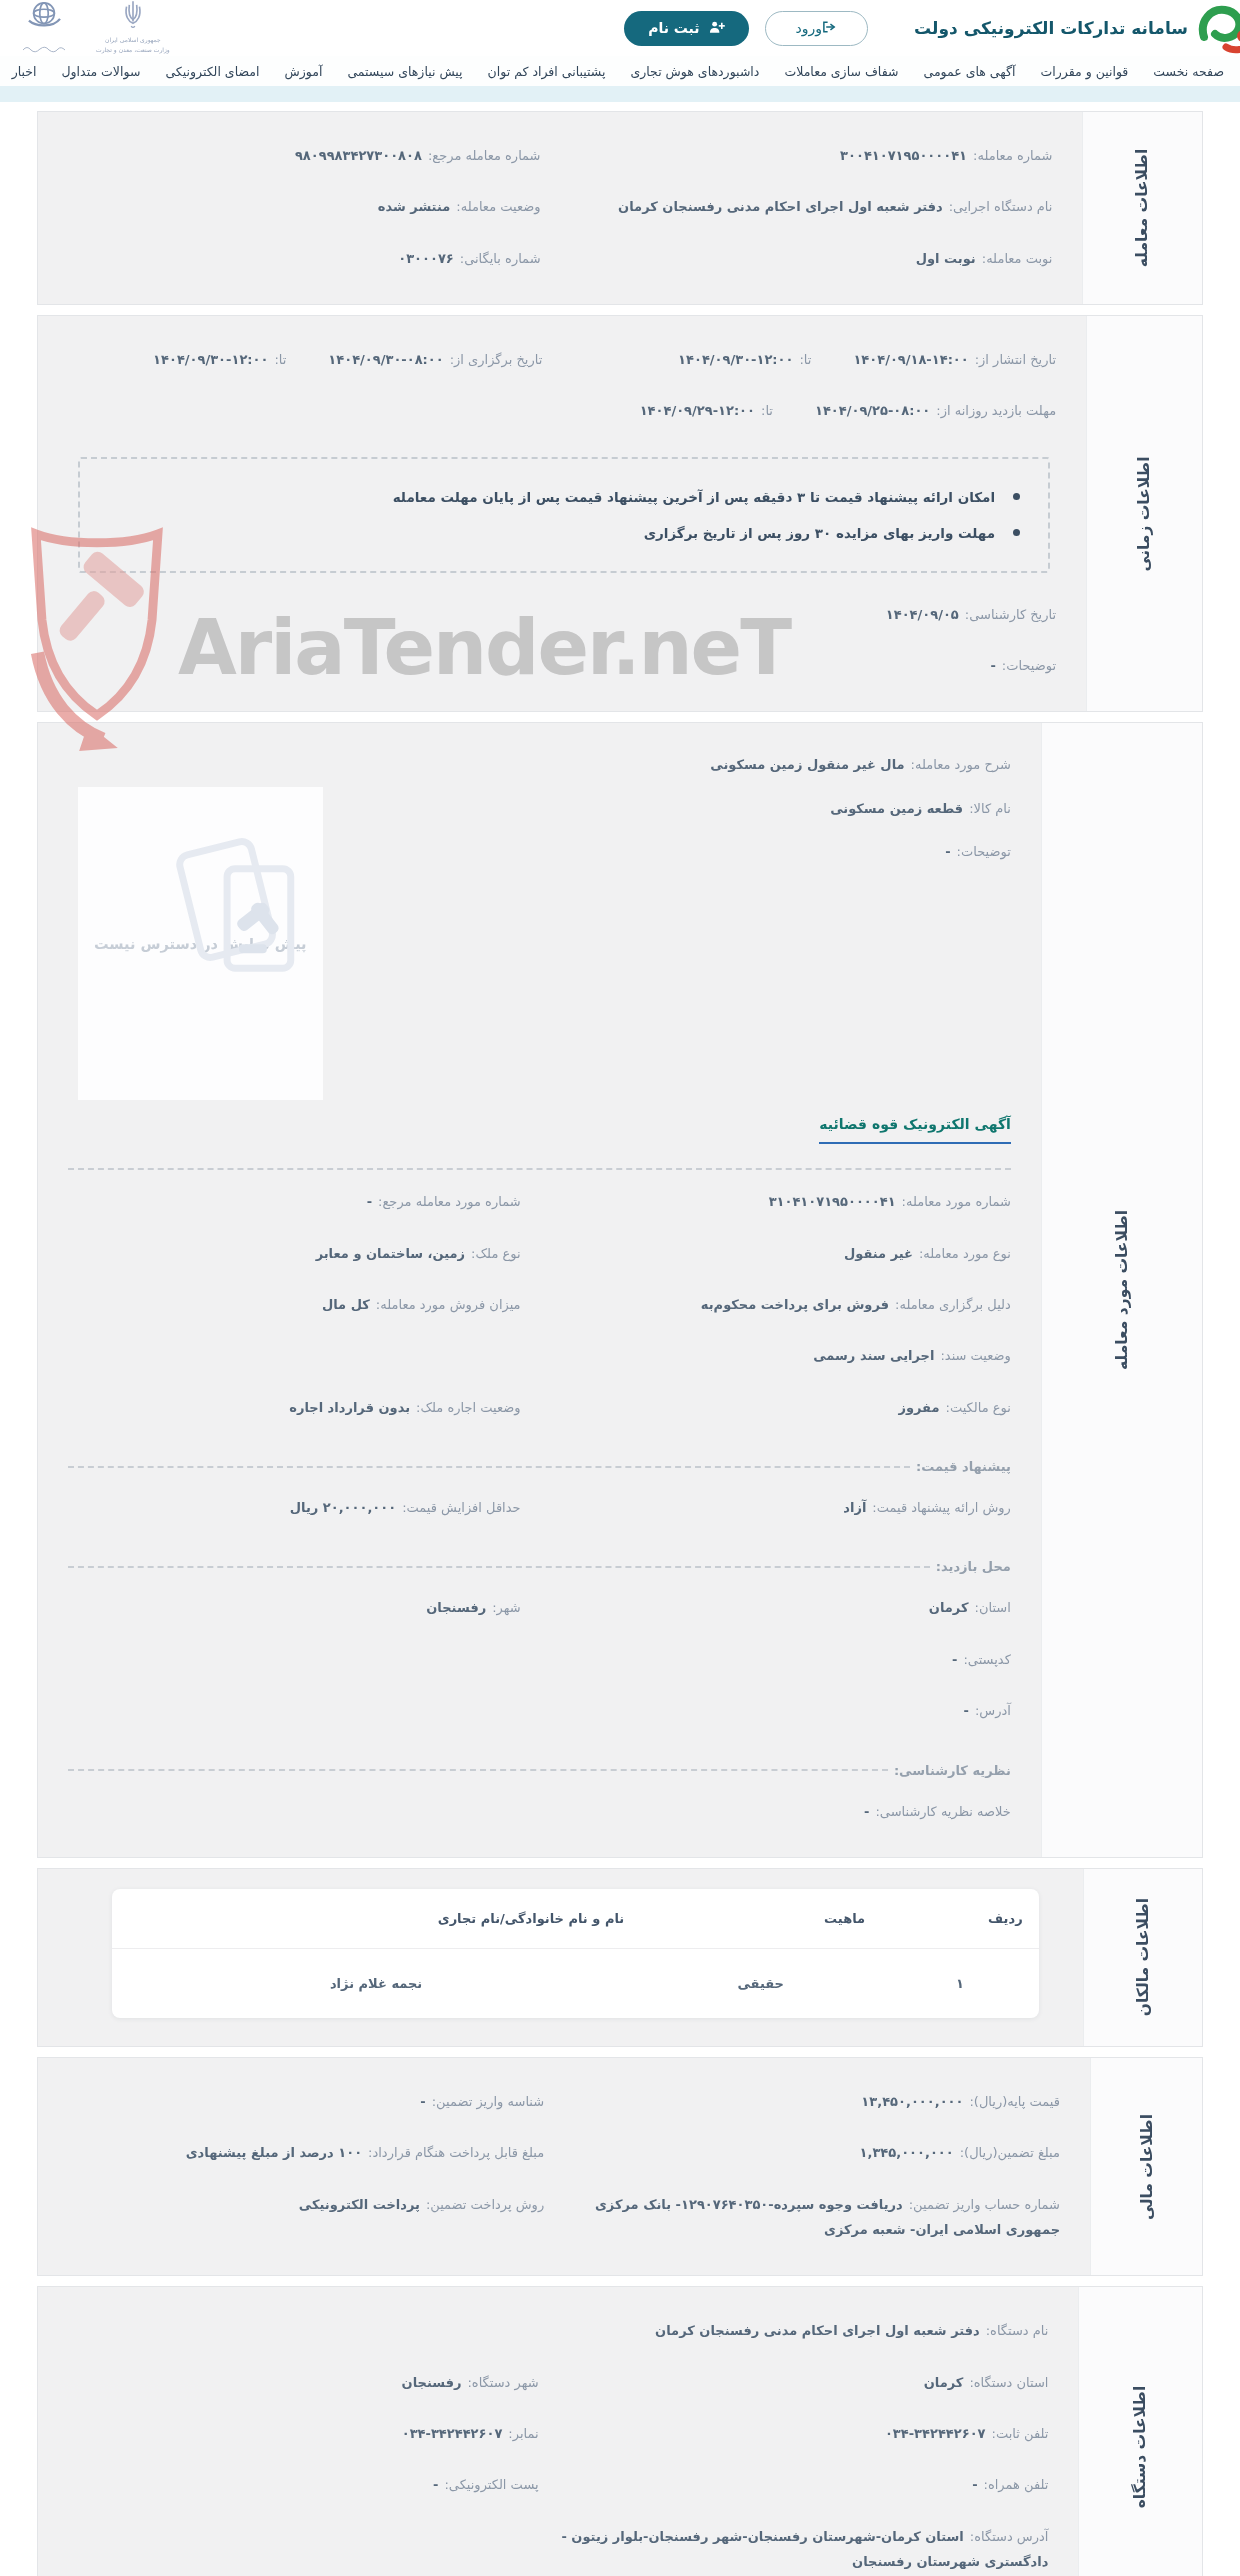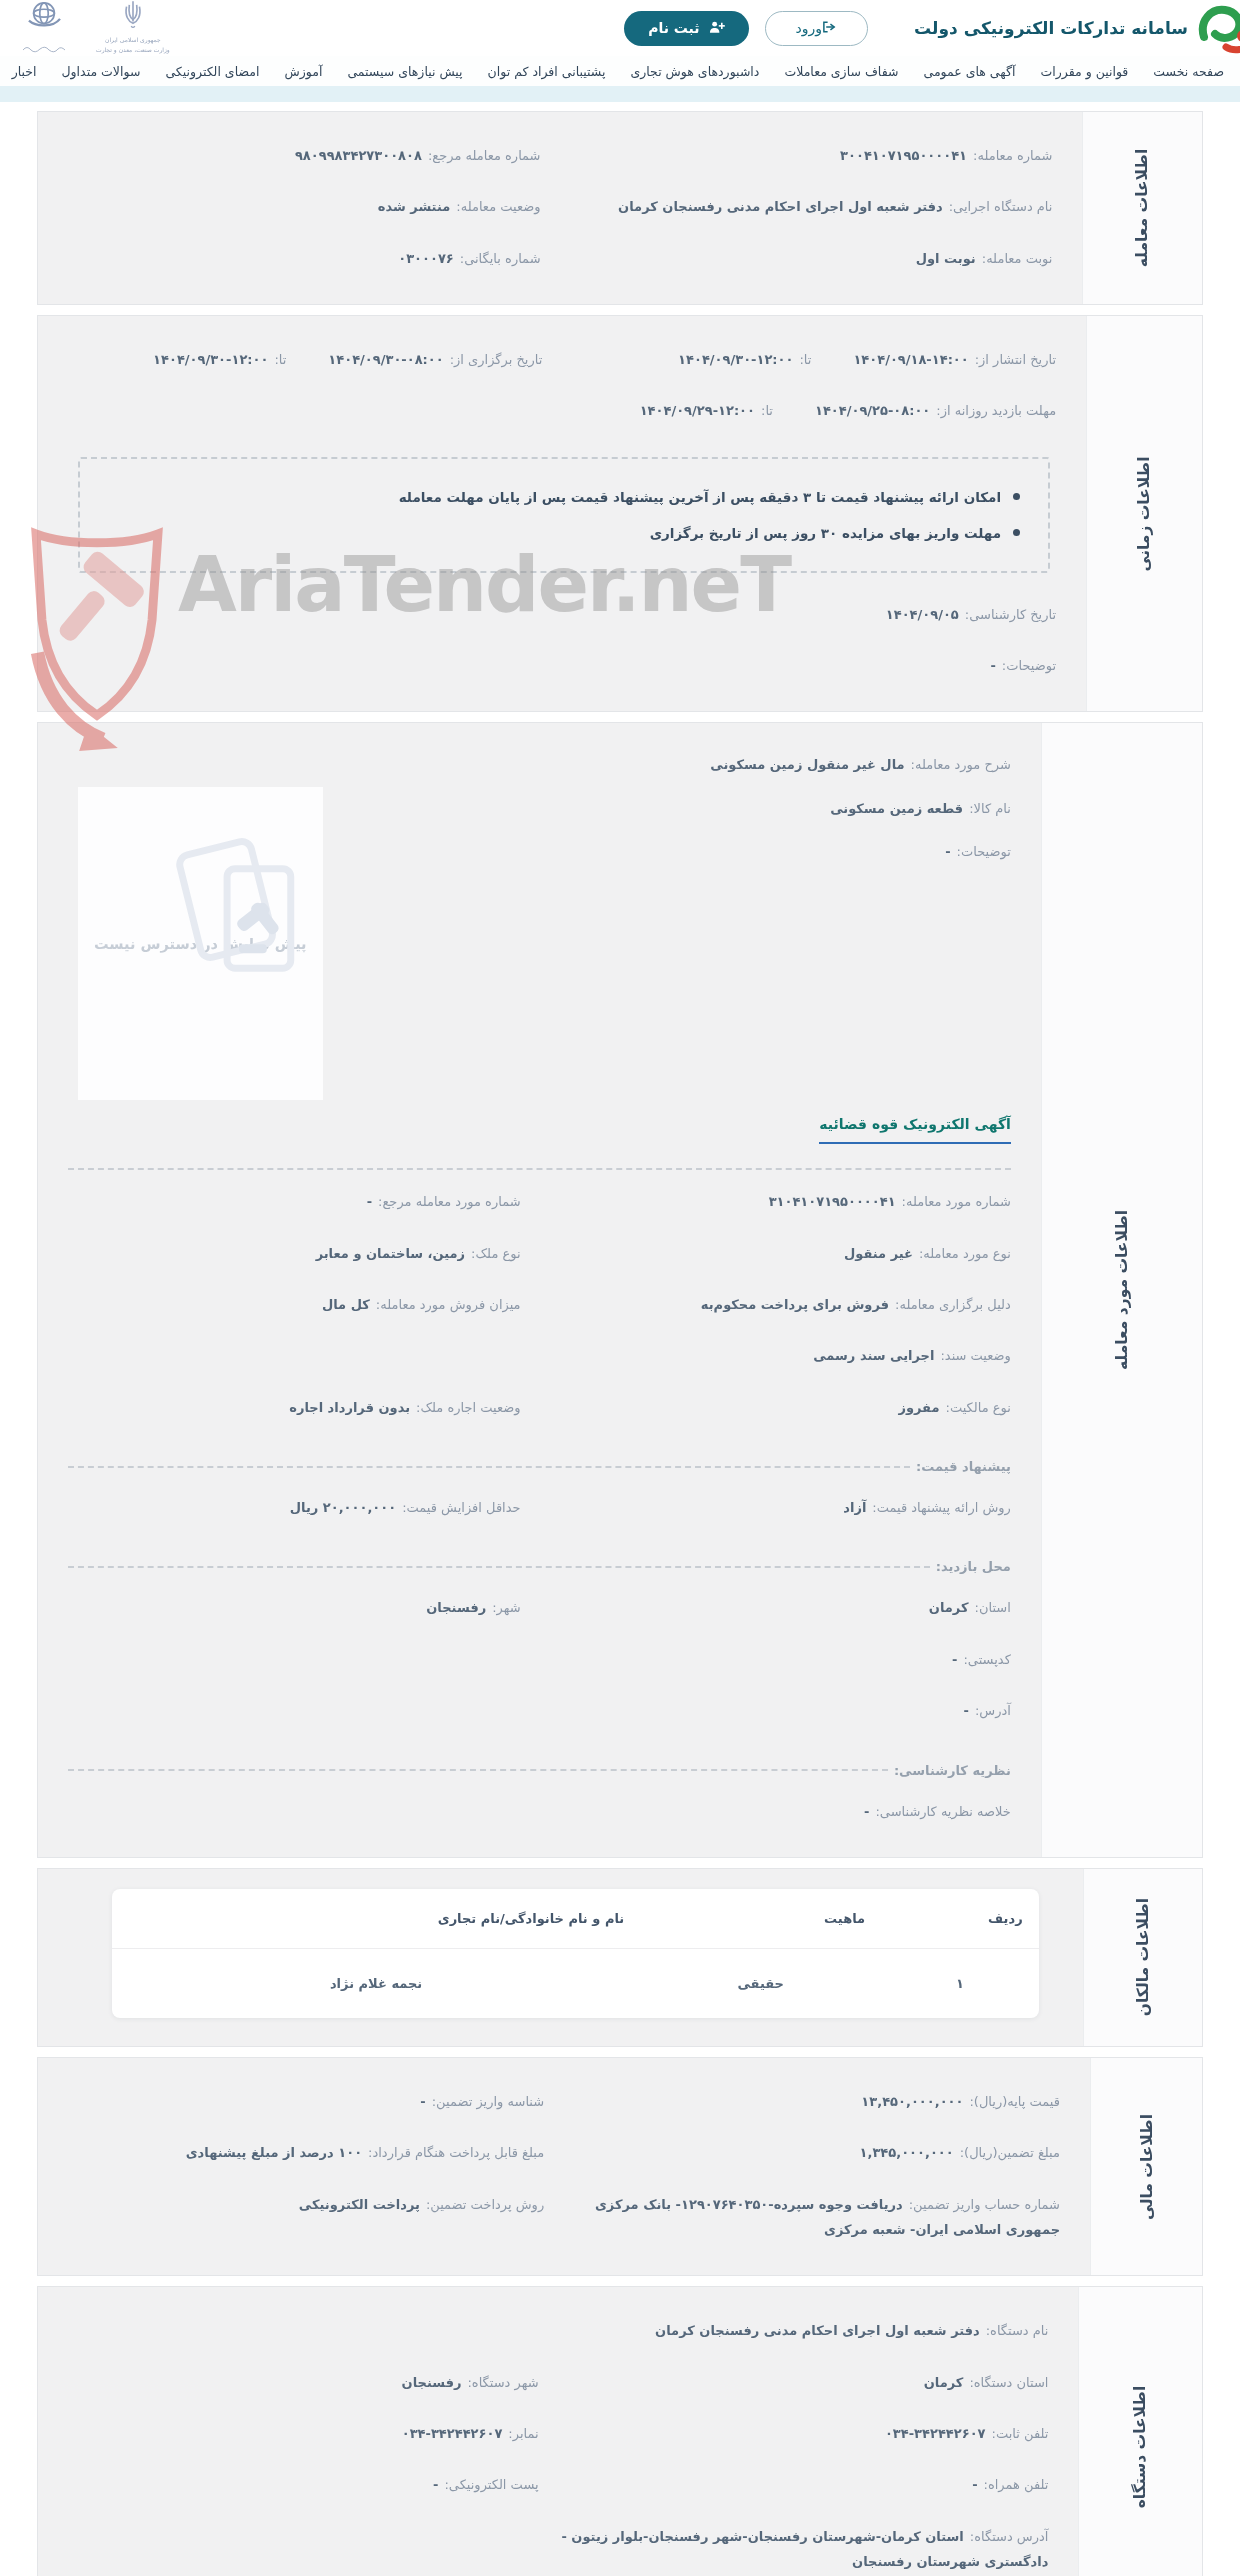--- a/index.html
+++ b/index.html
@@ -32,21 +32,21 @@
   .vtab span{transform:rotate(-90deg);white-space:nowrap;font-size:15.5px;font-weight:700;color:#3b4d61;letter-spacing:0.3px}
   .content{flex:1;min-width:0;padding:18px 30px 20px}
   .frow{display:flex;padding:13px 0}
   .fcol{display:flex;gap:42px;flex-wrap:wrap;align-content:flex-start}
   .fcol.r{width:52%}
   .fcol.l{width:48%}
   .field{line-height:1.95;font-size:13px}
   .lbl{color:#8b97a7}
   .val{color:#55677a;font-weight:700;margin-right:6px}
   .notebox{border:2px dashed #c6ccd2;border-radius:3px;margin:20px 6px 16px 10px;padding:20px 28px}
-  .note-item{display:flex;align-items:center;gap:12px;color:#3c4f63;font-weight:700;font-size:13.5px;padding:10px 0}
+  .note-item{display:flex;align-items:center;gap:18px;color:#3c4f63;font-weight:700;font-size:13.5px;padding:10px 0}
   .dot{width:7px;height:7px;border-radius:50%;background:#3c4f63;flex:0 0 7px}
   .dtitle{display:flex;align-items:center;gap:6px;margin:26px 0 8px}
   .dtitle .t{color:#95a0ad;font-size:13px;font-weight:600;white-space:nowrap}
   .dashline{flex:1;border-top:2px dashed #c8cdd3;height:0}
   .divline{border-top:2px dashed #c8cdd3;margin:20px 0 6px}
   .linkrow{padding:10px 0 4px}
   .adlink{color:#0f766e;font-size:14px;font-weight:700;text-decoration:none;border-bottom:2px solid #2e6cb5;padding-bottom:10px;display:inline-block}
   .media{display:flex}
   .mfields{flex:1;display:flex;flex-direction:column;padding-top:2px}
   .mfields .field{padding:9px 0}
@@ -55,21 +55,21 @@
   .imgbox svg{position:absolute;top:28px}
   .imgdash{width:82%;border-top:2px dashed #e4e8ee;margin-bottom:16px}
   .imgcap{color:#c6cdd6;font-size:14.5px;font-weight:600;white-space:nowrap}
   .tablecard{background:#fff;border-radius:8px;box-shadow:0 1px 5px rgba(40,50,60,.08);margin:2px 14px 8px 44px;overflow:hidden}
   table{width:100%;border-collapse:collapse}
   th{color:#44566b;font-size:13px;font-weight:700;padding:22px 16px;border-bottom:1px solid #ededef;text-align:right}
   td{color:#55677a;font-size:13px;font-weight:600;padding:27px 10px;text-align:center}
   th:nth-child(1),td:nth-child(1){width:17%}
   th:nth-child(2),td:nth-child(2){width:26%}
   
-  .wm{position:absolute;top:522px;left:22px;display:flex;align-items:flex-start;gap:6px;opacity:.55;z-index:60;pointer-events:none;direction:ltr}
+  .wm{position:absolute;top:522px;left:22px;display:flex;align-items:center;gap:6px;opacity:.55;z-index:60;pointer-events:none;direction:ltr}
   .wm-text{font-size:76px;font-weight:700;color:#8f8f8f;letter-spacing:-2px;opacity:.8;margin-top:18px;font-family:"DejaVu Sans",sans-serif}
 </style>
 </head>
 <body>
 
 <header class="topbar">
   <span class="setad-logo">
     <svg width="58" height="52" viewBox="0 0 58 52" fill="none">
       <path d="M8 34 C3 18 15 5 29 7 C41 9 46 19 42 27 C38 35 26 38 19 31" stroke="#2e9e4f" stroke-width="8" fill="none" stroke-linecap="round"></path>
       <path d="M30 44 C38 49 49 47 56 40" stroke="#d84330" stroke-width="7" fill="none" stroke-linecap="round"></path>

